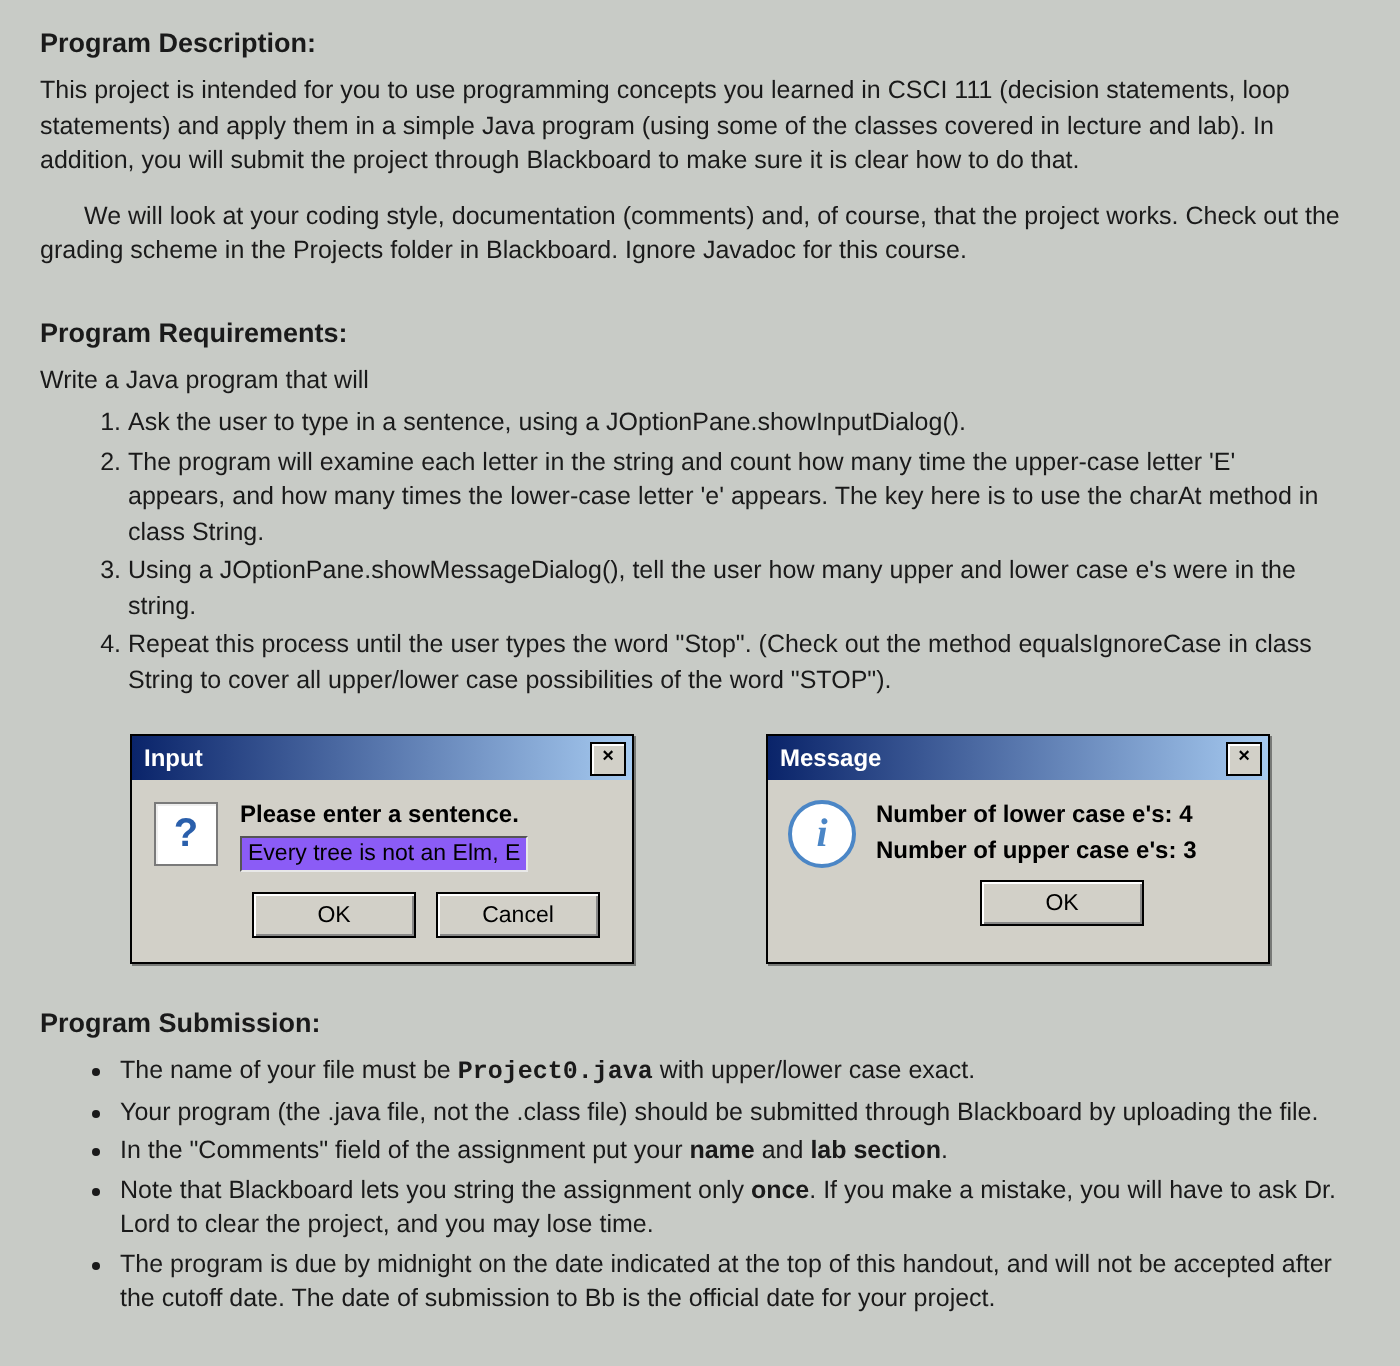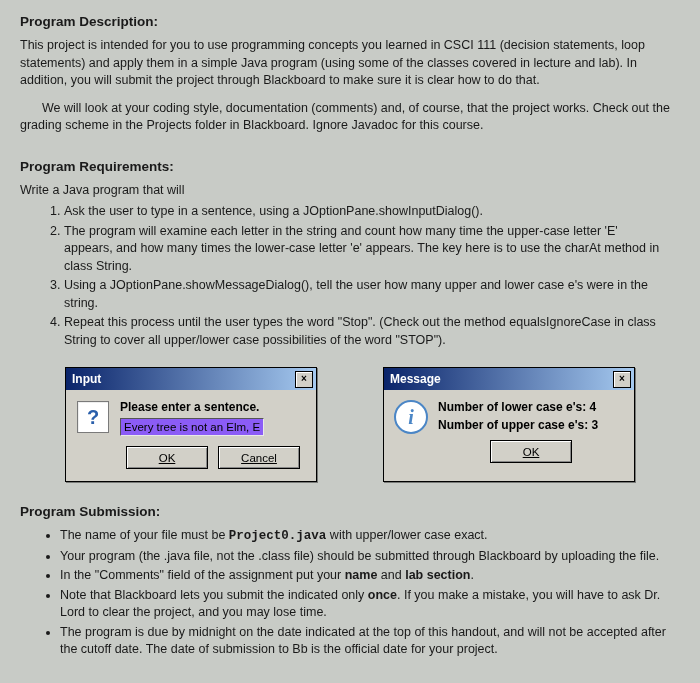--- a/index.html
+++ b/index.html
@@ -107,21 +107,20 @@
     border-left: 1px solid #555;
     border-right: 1px solid #e8e8e8;
     border-bottom: 1px solid #e8e8e8;
     background:#8b5cf6;
     color:#000;
     box-sizing: border-box;
   }
   .dlg .btnrow {
     display:flex; gap:10px; justify-content:center;
     margin-top: 4px;
-    text-decoration: underline;
   }
   .dlg .btn {
     min-width: 64px; height: 21px;
     background:#d2d0c8;
     border: 1px solid #000;
     box-shadow: inset 1px 1px 0 #fff, inset -1px -1px 0 #888;
     font-size:11.5px;
     display:flex;align-items:center;justify-content:center;
     padding: 0 8px;
   }
@@ -204,18 +203,18 @@
 
   <ul class="subm">
     <li>
       <span>The name of your file must be </span><span class="mono">Project0.java</span><span> with upper/lower case exact.</span>
     </li>
     <li>Your program (the .java file, not the .class file) should be submitted through Blackboard by uploading the file.</li>
     <li>
       <span>In the "Comments" field of the assignment put your </span><b>name</b><span> and </span><b>lab section</b><span>.</span>
     </li>
     <li>
-      <span>Note that Blackboard lets you submit the indicated only </span><b>once</b><span>. If you make a mistake, you will have to ask Dr. Lord to clear the project, and you may lose time.</span>
+      <span>Note that Blackboard lets you string the assignment only </span><b>once</b><span>. If you make a mistake, you will have to ask Dr. Lord to clear the project, and you may lose time.</span>
     </li>
     <li>The program is due by midnight on the date indicated at the top of this handout, and will not be accepted after the cutoff date. The date of submission to Bb is the official date for your project.</li>
   </ul>
 
 </div>
 
 </body></html>

